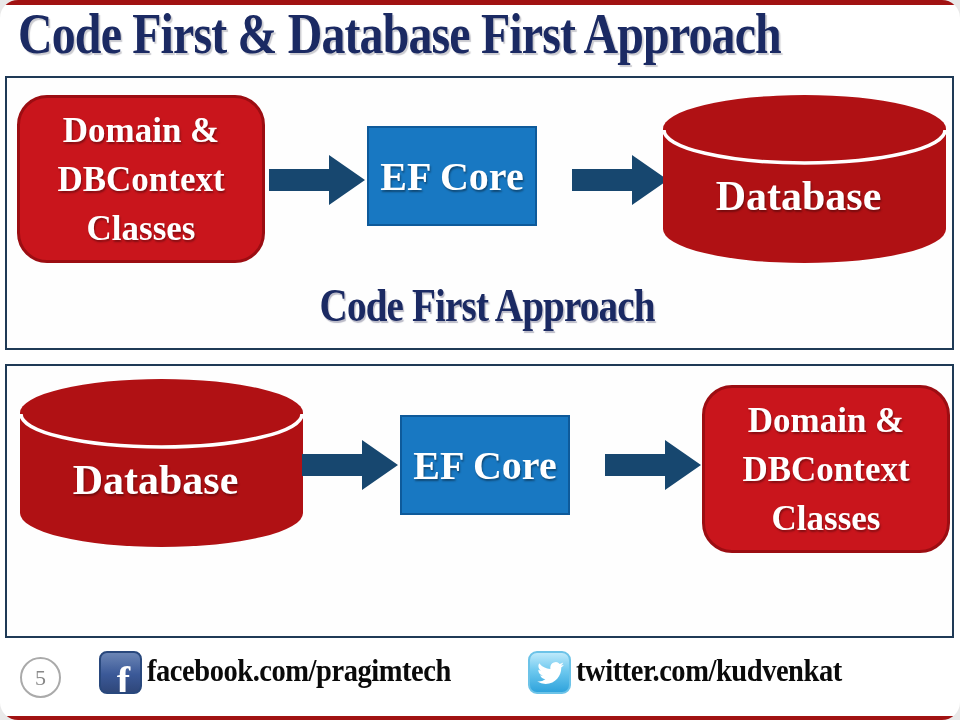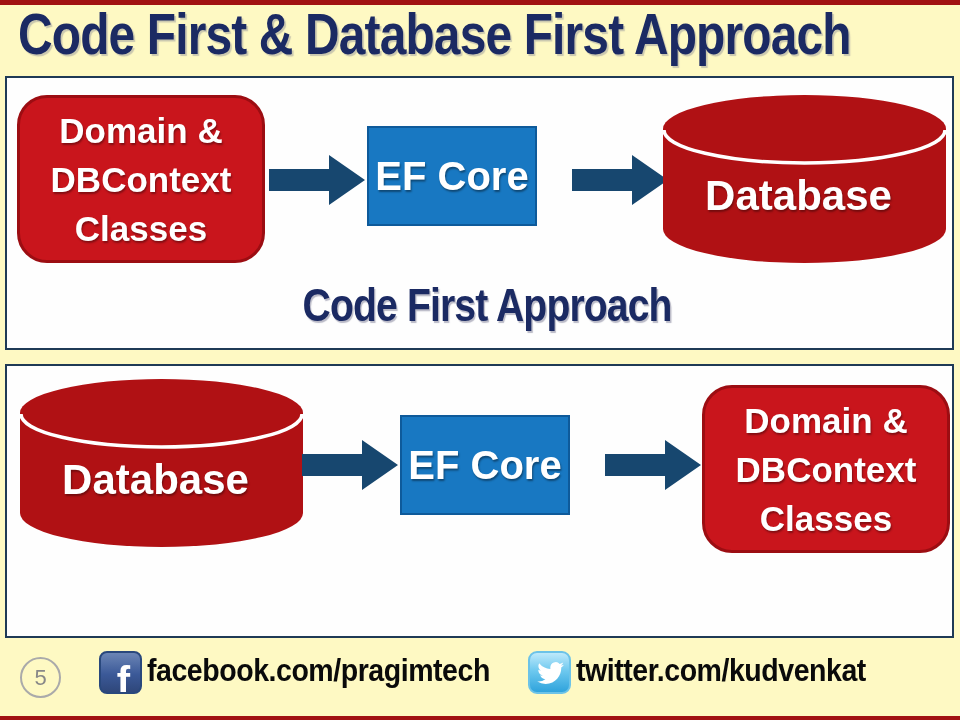--- a/index.html
+++ b/index.html
@@ -1,19 +1,19 @@
 <!DOCTYPE html>
 <html><head>
 <meta charset="utf-8">
 <style>
   * { margin:0; padding:0; box-sizing:border-box; }
   html,body { background:#e9e9e9; }
   .slide {
-    position:relative; width:960px; height:720px; background:#fef9c3;
-    font-family:Liberation Sans, sans-serif; overflow:hidden;
+    position:relative; width:960px; height:720px; background:#ffffff;
+    font-family:Liberation Serif, serif; overflow:hidden;border-radius:18px;
   }
   .edge { position:absolute; left:0; right:0; background:#a11212; }
   .edge.top { top:0; height:5px; }
   .edge.bottom { bottom:0; height:4px; }
 
   .title {
     position:absolute; top:1px; left:18px; white-space:nowrap;
     font-size:57px; font-weight:bold; color:#1b2a63; letter-spacing:-1px;
     transform:scaleX(0.84); transform-origin:left top;
     text-shadow:2px 2px 1px rgba(140,140,150,0.45);

